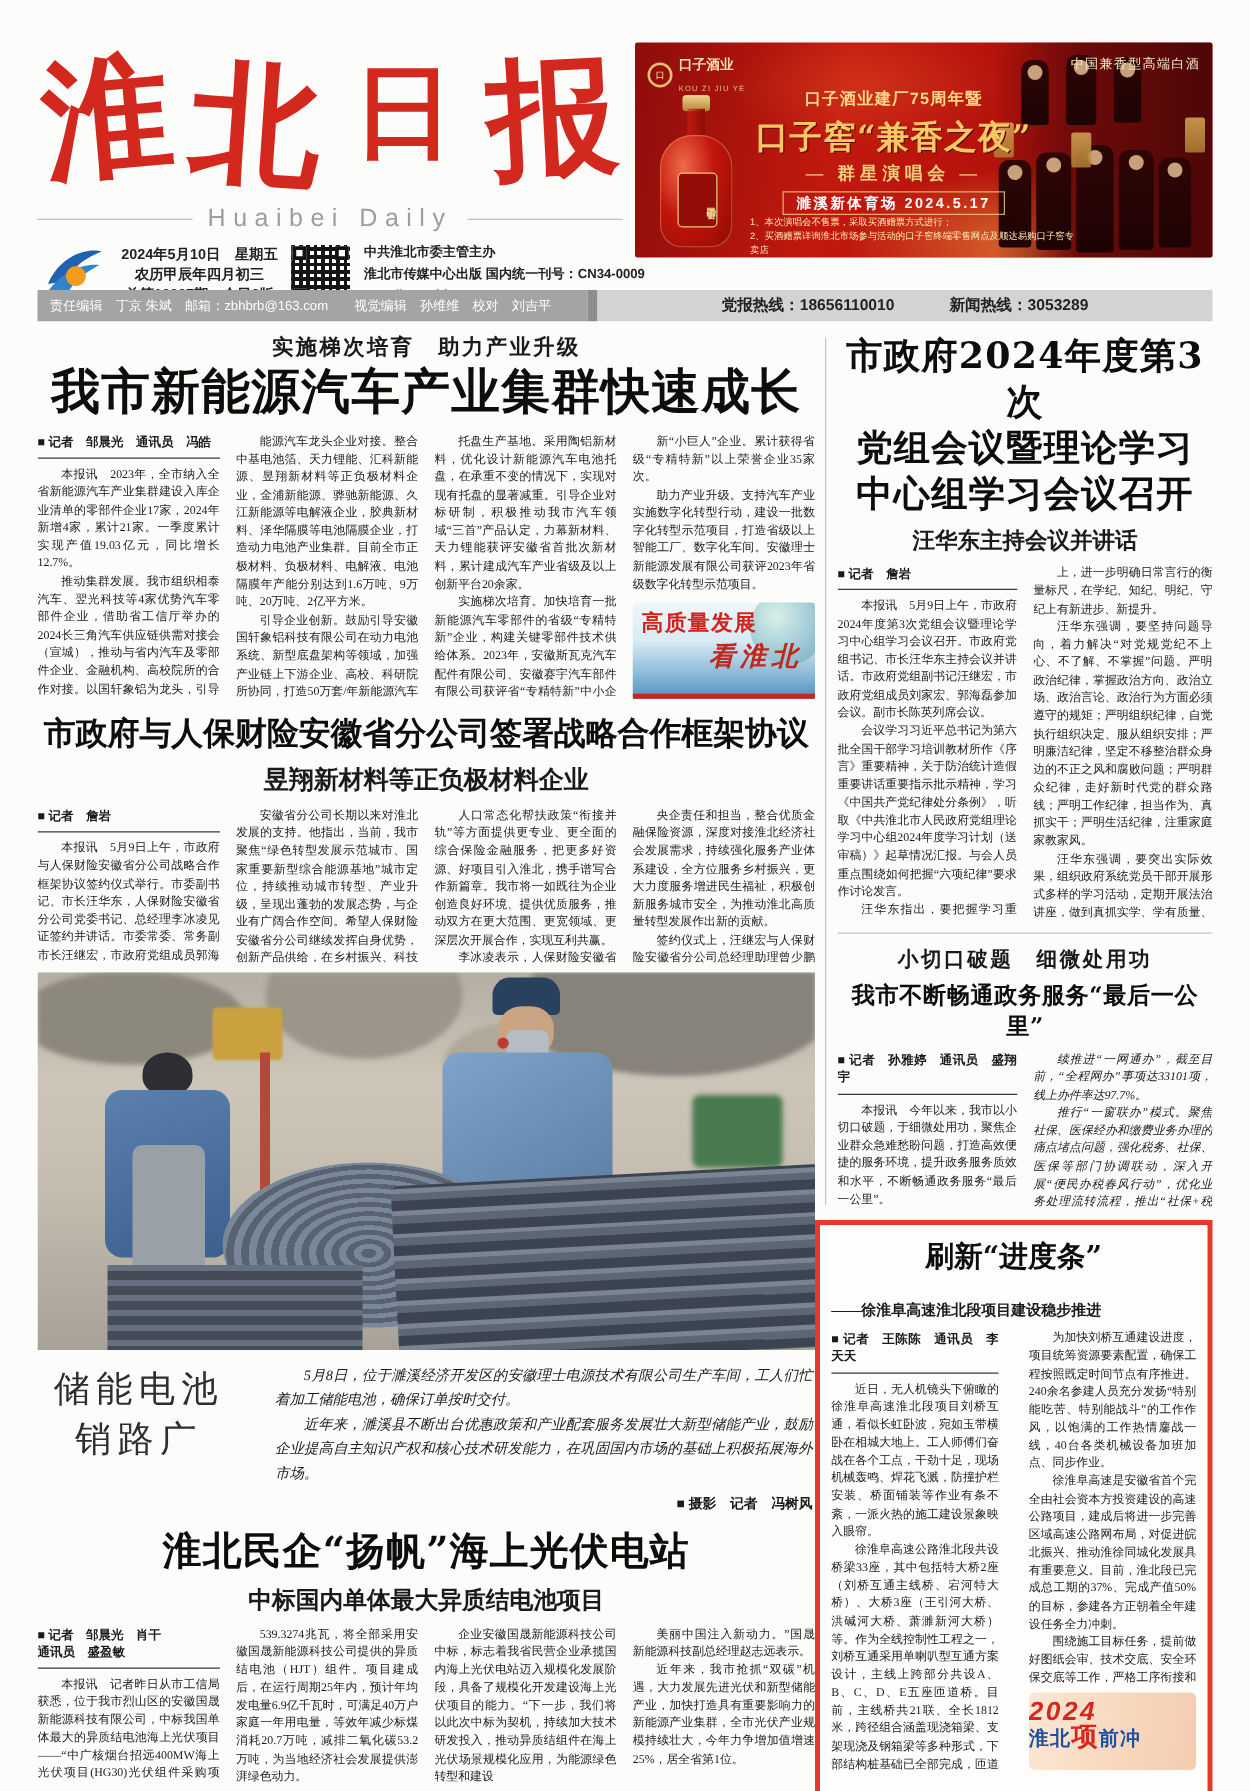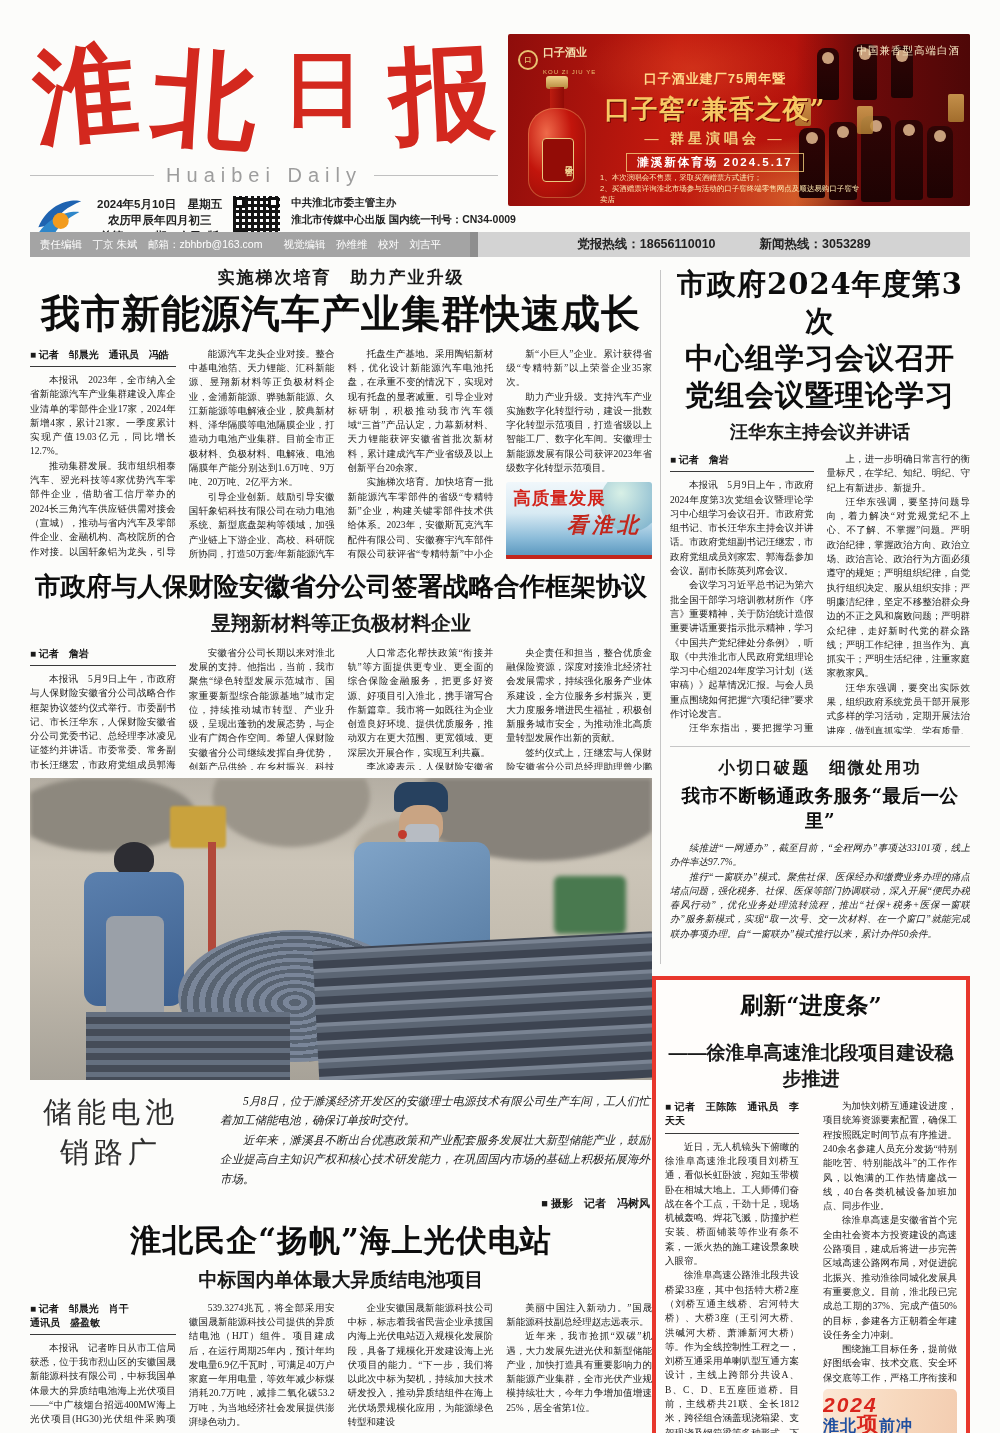--- a/index.html
+++ b/index.html
@@ -126,21 +126,21 @@
   
   .r1h{font-size:29px;line-height:37px;letter-spacing:1px;}
   .hsep{height:1px;background:#c6c6c6;margin:12px 0 10px;}
   .r2k{text-align:center;font-size:16.5px;font-weight:700;font-family:"Liberation Sans",sans-serif;letter-spacing:2px;}
   .r2h{font-size:18.5px;margin:4px 0 8px;letter-spacing:.5px;}
 
   
   .redbox{position:absolute;left:652px;top:976px;width:318px;height:488px;box-sizing:border-box;
       border:4px solid #e8372c;background:#fffdfb;padding:8px 9px;}
   .bx-h{font-size:23px;margin-top:2px;}
-  .bx-s{text-align:center;font-size:19px;font-weight:700;font-family:Liberation Sans, sans-serif;margin:5px 0 7px;}
+  .bx-s{font-size:12px;font-weight:700;font-family:Liberation Serif, serif;margin:5px 0 7px;}
   .bx-cols{display:flex;gap:24px;height:352px;overflow:hidden;}
   .bx-cols .col{flex:1;font-size:9.5px;line-height:14.3px;text-align:justify;overflow:hidden;}
   .bx-c2{display:flex;flex-direction:column;}
   .bx-c2 .paras{flex:1 1 auto;overflow:hidden;}
   .xqc{flex:0 0 auto;margin-top:5px;height:62px;border-radius:5px;position:relative;overflow:hidden;text-align:left;
       background:linear-gradient(100deg,#fbe7d5,#f7d8bd 55%,#f3ccb0);}
   .xqc .y{display:block;color:#d9251d;font-weight:900;font-style:italic;font-size:21px;line-height:24px;letter-spacing:2px;margin-top:4px;font-family:"Liberation Sans",sans-serif;}
   .xqc .t{font-weight:900;font-size:16px;color:#1f4fa0;font-family:"Liberation Sans",sans-serif;letter-spacing:1px;}
   .xqc .t .red{color:#d9251d;font-size:21px;font-family:"DejaVu Serif",serif;}
 </style>
@@ -357,22 +357,22 @@
           </div>
       </div>
     </section>
   </div>
 
   <div class="right-region">
 
     <section>
       <h2 class="h-serif r1h" style="margin:0;">
         <div>市政府2024年度第3次</div>
+        <div>党组会议暨理论学习</div>
         <div>中心组学习会议召开</div>
-        <div>党组会议暨理论学习</div>
       </h2>
       <div class="sub" style="font-size:18px;margin:6px 0 8px;">汪华东主持会议并讲话</div>
       <div class="bodycols" style="height:282px;">
         <div class="col">
           <div class="byline">■ 记者　詹岩</div>
           <div>
               <p>本报讯　5月9日上午，市政府2024年度第3次党组会议暨理论学习中心组学习会议召开。市政府党组书记、市长汪华东主持会议并讲话。市政府党组副书记汪继宏，市政府党组成员刘家宏、郭海磊参加会议。副市长陈英列席会议。</p>
               <p>会议学习习近平总书记为第六批全国干部学习培训教材所作《序言》重要精神，关于防治统计造假重要讲话重要指示批示精神，学习《中国共产党纪律处分条例》，听取《中共淮北市人民政府党组理论学习中心组2024年度学习计划（送审稿）》起草情况汇报。与会人员重点围绕如何把握“六项纪律”要求作讨论发言。</p>
               <p>汪华东指出，要把握学习重点。深入学习贯彻习近平总书记所作《序言》重要精神，做到党纪学习教育与巩固拓展主题教育成果相结合、与日常工作相结合，不断提升做好本职工作、推动事业发展的能力本领。坚持把纪律挺在前面，把遵规守纪刻印在心</p>
             </div>
@@ -384,20 +384,26 @@
           </div>
       </div>
     </section>
 
     <div class="hsep"></div>
 
     <section>
       <div class="r2k">小切口破题　细微处用功</div>
       <h3 class="h-serif r2h">我市不断畅通政务服务“最后一公里”</h3>
       <div class="bodycols" style="height:152px;">
+        <div class="col">
+          <div class="byline">■ 记者　孙雅婷　通讯员　盛翔宇</div>
+          <div>
+              <p>本报讯　今年以来，我市以小切口破题，于细微处用功，聚焦企业群众急难愁盼问题，打造高效便捷的服务环境，提升政务服务质效和水平，不断畅通政务服务“最后一公里”。</p>
+            </div>
+        </div>
         <div class="col" style="display:flex;flex-direction:column;">
           <div style="flex:1;overflow:hidden;font-style:italic;">
               <p>续推进“一网通办”，截至目前，“全程网办”事项达33101项，线上办件率达97.7%。</p>
               <p>推行“一窗联办”模式。聚焦社保、医保经办和缴费业务办理的痛点堵点问题，强化税务、社保、医保等部门协调联动，深入开展“便民办税春风行动”，优化业务处理流转流程，推出“社保+税务+医保一窗联办”服务新模式，实现“取一次号、交一次材料、在一个窗口”就能完成联办事项办理。自“一窗联办”模式推行以来，累计办件50余件。</p>
             </div>
 
         </div>
       </div>
     </section>
   </div>

